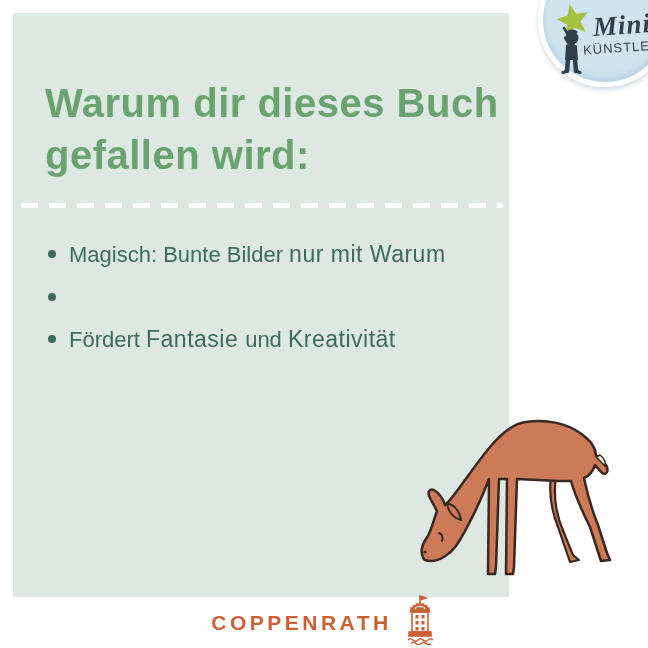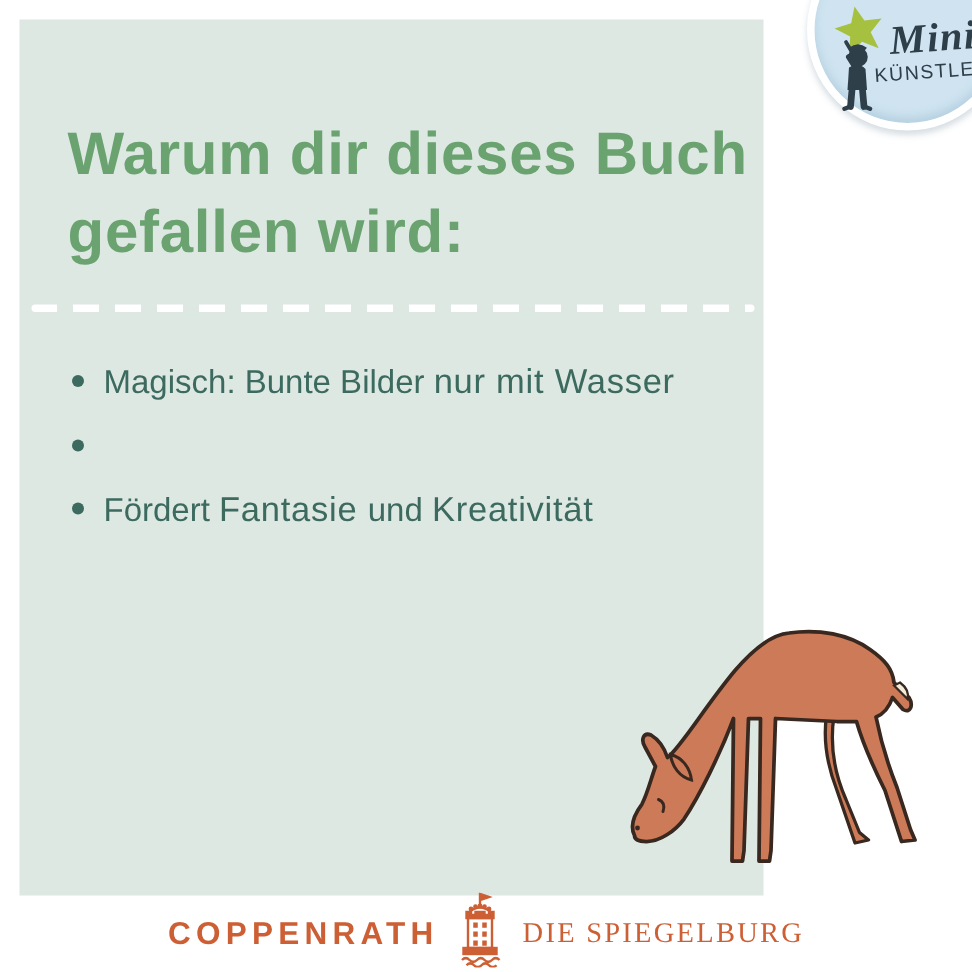--- a/index.html
+++ b/index.html
@@ -129,21 +129,21 @@
 </head>
 <body>
 
 <div class="panel">
 
   <h1 class="heading">Warum dir dieses Buch gefallen wird:</h1>
 
   <div class="divider"></div>
 
   <ul class="benefits">
-      <li class="bullet-item"><span class="dot"></span><span class="seg-bold">Magisch: Bunte Bilder </span><span class="seg-hand">nur mit Wasser</span></li>
+      <li class="bullet-item"><span class="dot"></span><span class="seg-bold">Magisch: Bunte Bilder </span><span class="seg-hand">nur mit Warum</span></li>
       <li class="bullet-item"><span class="dot"></span><br></li>
       <li class="bullet-item"><span class="dot"></span><span class="seg-bold">Fördert </span><span class="seg-hand">Fantasie </span><span class="seg-bold">und </span><span class="seg-hand">Kreativität</span></li>
     </ul>
 
   <svg class="deer" viewBox="0 0 220 180" xmlns="http://www.w3.org/2000/svg">
 
     <path d="M 146 62 C 143 82, 146 100, 154 118 L 163 140 l 6 5 l -9 2 L 148 112 C 141 94, 139 76, 141 62 Z" fill="#cd7a58" stroke="#38281f" stroke-width="2.2" stroke-linejoin="round"></path>
 
     <path d="M 13 142
              C 10 136, 12 129, 18 121
@@ -230,14 +230,13 @@
         <rect x="12.5" y="32" width="3" height="3.5"></rect>
           <rect x="18.5" y="32" width="3" height="3.5"></rect>
       </g>
 
       <rect x="6" y="37" width="22" height="4" fill="#cd5f35"></rect>
 
       <path d="M 5 45 q 2.5 -2.5 5 0 t 5 0 t 5 0 t 5 0 t 5 0"></path>
       <path d="M 8 48.5 q 2.5 -2.5 5 0 t 5 0 t 5 0 t 5 0"></path>
     </g>
   </svg>
-  <span class="pub-right">DIE SPIEGELBURG</span>
 </div>
 
 </body></html>

